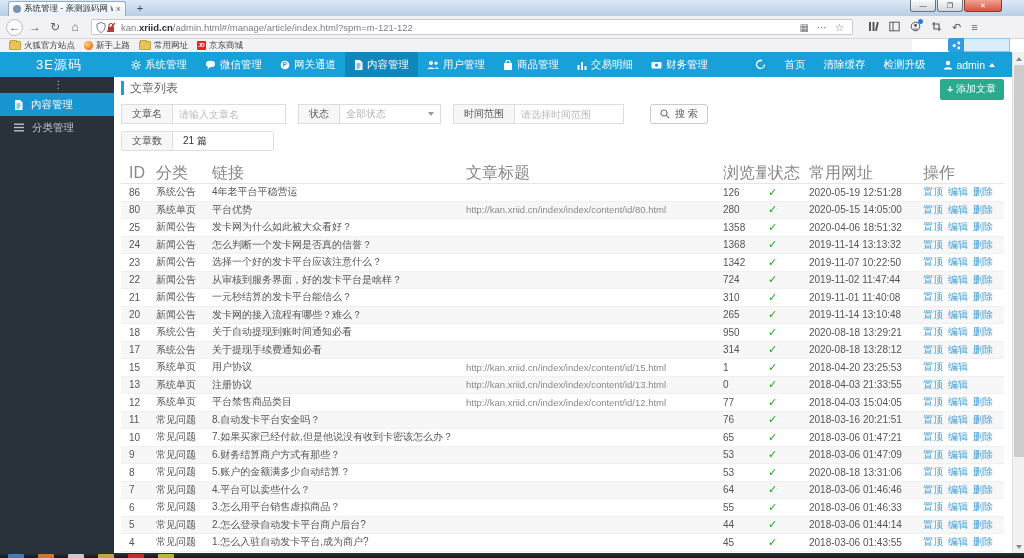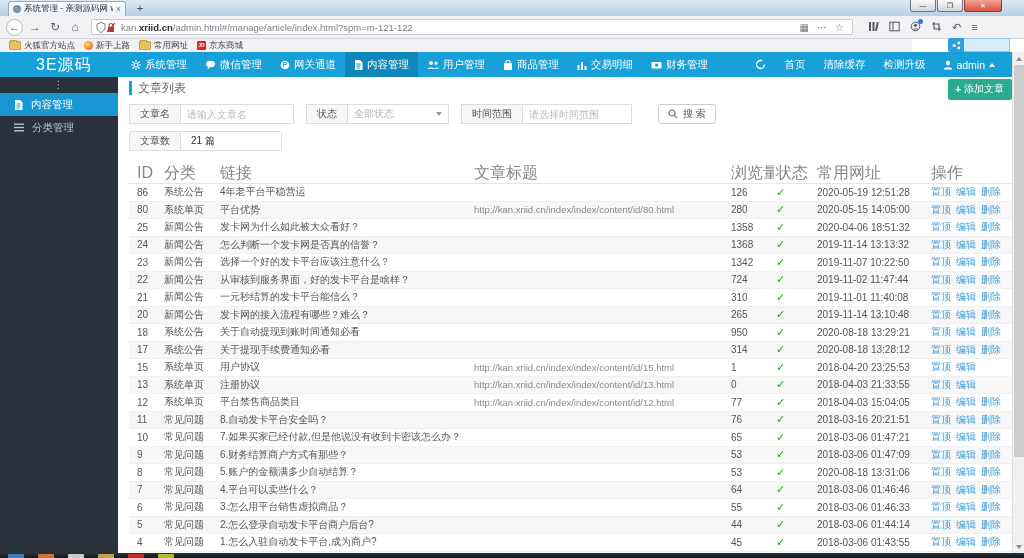--- a/index.html
+++ b/index.html
@@ -59,40 +59,40 @@
   .sb-arrow{height:13px;display:flex;align-items:center;justify-content:center;}
   .sb-tri{width:0;height:0;border-left:3px solid transparent;border-right:3px solid transparent;}
   .sb-tri.up{border-bottom:4px solid #8a8a8a;}
   .sb-tri.down{border-top:4px solid #8a8a8a;}
   .sb-thumb{position:absolute;left:1px;top:13px;width:10px;height:392px;background:#cdcdcd;border-radius:1px;}
   .sb-arrow.bottom{position:absolute;bottom:0;left:0;width:12px;}
 
   
   .app{position:absolute;left:0;top:0;width:1012px;height:501px;}
   .app-header{position:absolute;left:0;top:0;width:1012px;height:25px;background:#18a0d8;color:#fff;}
-  .logo{position:absolute;left:36px;top:0;height:25px;line-height:25px;font-size:16px;letter-spacing:1px;}
+  .logo{position:absolute;left:36px;top:0;height:25px;line-height:25px;font-size:13px;letter-spacing:1px;}
   .main-nav{position:absolute;left:122px;top:0;height:36px;display:flex;}
   .nav-item{display:flex;align-items:center;height:25px;padding:0 9px;font-size:10.5px;white-space:nowrap;}
   .nav-item.active{background:#0f87ba;}
   .nav-item svg{margin-right:4px;}
   .hdr-right{position:absolute;right:8px;top:0;height:25px;display:flex;align-items:center;font-size:10.5px;}
   .hdr-link{margin:0 9px;display:flex;align-items:center;}
   .hdr-user svg{margin-right:3px;}
   .chev-up{width:0;height:0;border-left:3px solid transparent;border-right:3px solid transparent;
     border-bottom:4px solid #fff;margin-left:4px;}
 
   
   .sidebar{position:absolute;left:0;top:25px;width:118px;height:476px;background:#29323b;}
   .sb-toggle{height:16px;color:#aeb9c2;text-align:center;font-size:10px;line-height:16px;letter-spacing:1px;}
   .side-item{height:23px;display:flex;align-items:center;padding-left:14px;font-size:10.5px;color:#b7c3cc;}
   .side-item.active{background:#1796d2;color:#fff;}
   .side-item svg{margin-right:8px;}
 
   
-  .content{position:absolute;left:122px;top:25px;width:894px;height:476px;background:#fff;}
+  .content{position:absolute;left:114px;top:25px;width:894px;height:476px;background:#fff;}
   .page-title{position:absolute;left:7px;top:4px;font-size:12px;color:#666;border-left:3px solid #18a0d8;
     padding-left:6px;line-height:14px;}
   .add-btn{position:absolute;right:4px;top:2px;background:#2bab8e;color:#fff;font-size:10px;
     padding:3px 8px 4px 7px;border-radius:2px;display:flex;align-items:center;}
   .add-btn .plus{font-size:10px;margin-right:3px;font-weight:bold;}
 
   .filters{position:absolute;left:7px;top:27px;display:flex;height:20px;}
   .fgroup{display:flex;height:20px;border:1px solid #ddd;border-radius:0;box-sizing:border-box;margin-right:12px;}
   .f-label{background:#f7f7f7;border-right:1px solid #ddd;font-size:10px;color:#555;display:flex;
     align-items:center;padding:0 10px;white-space:nowrap;}

